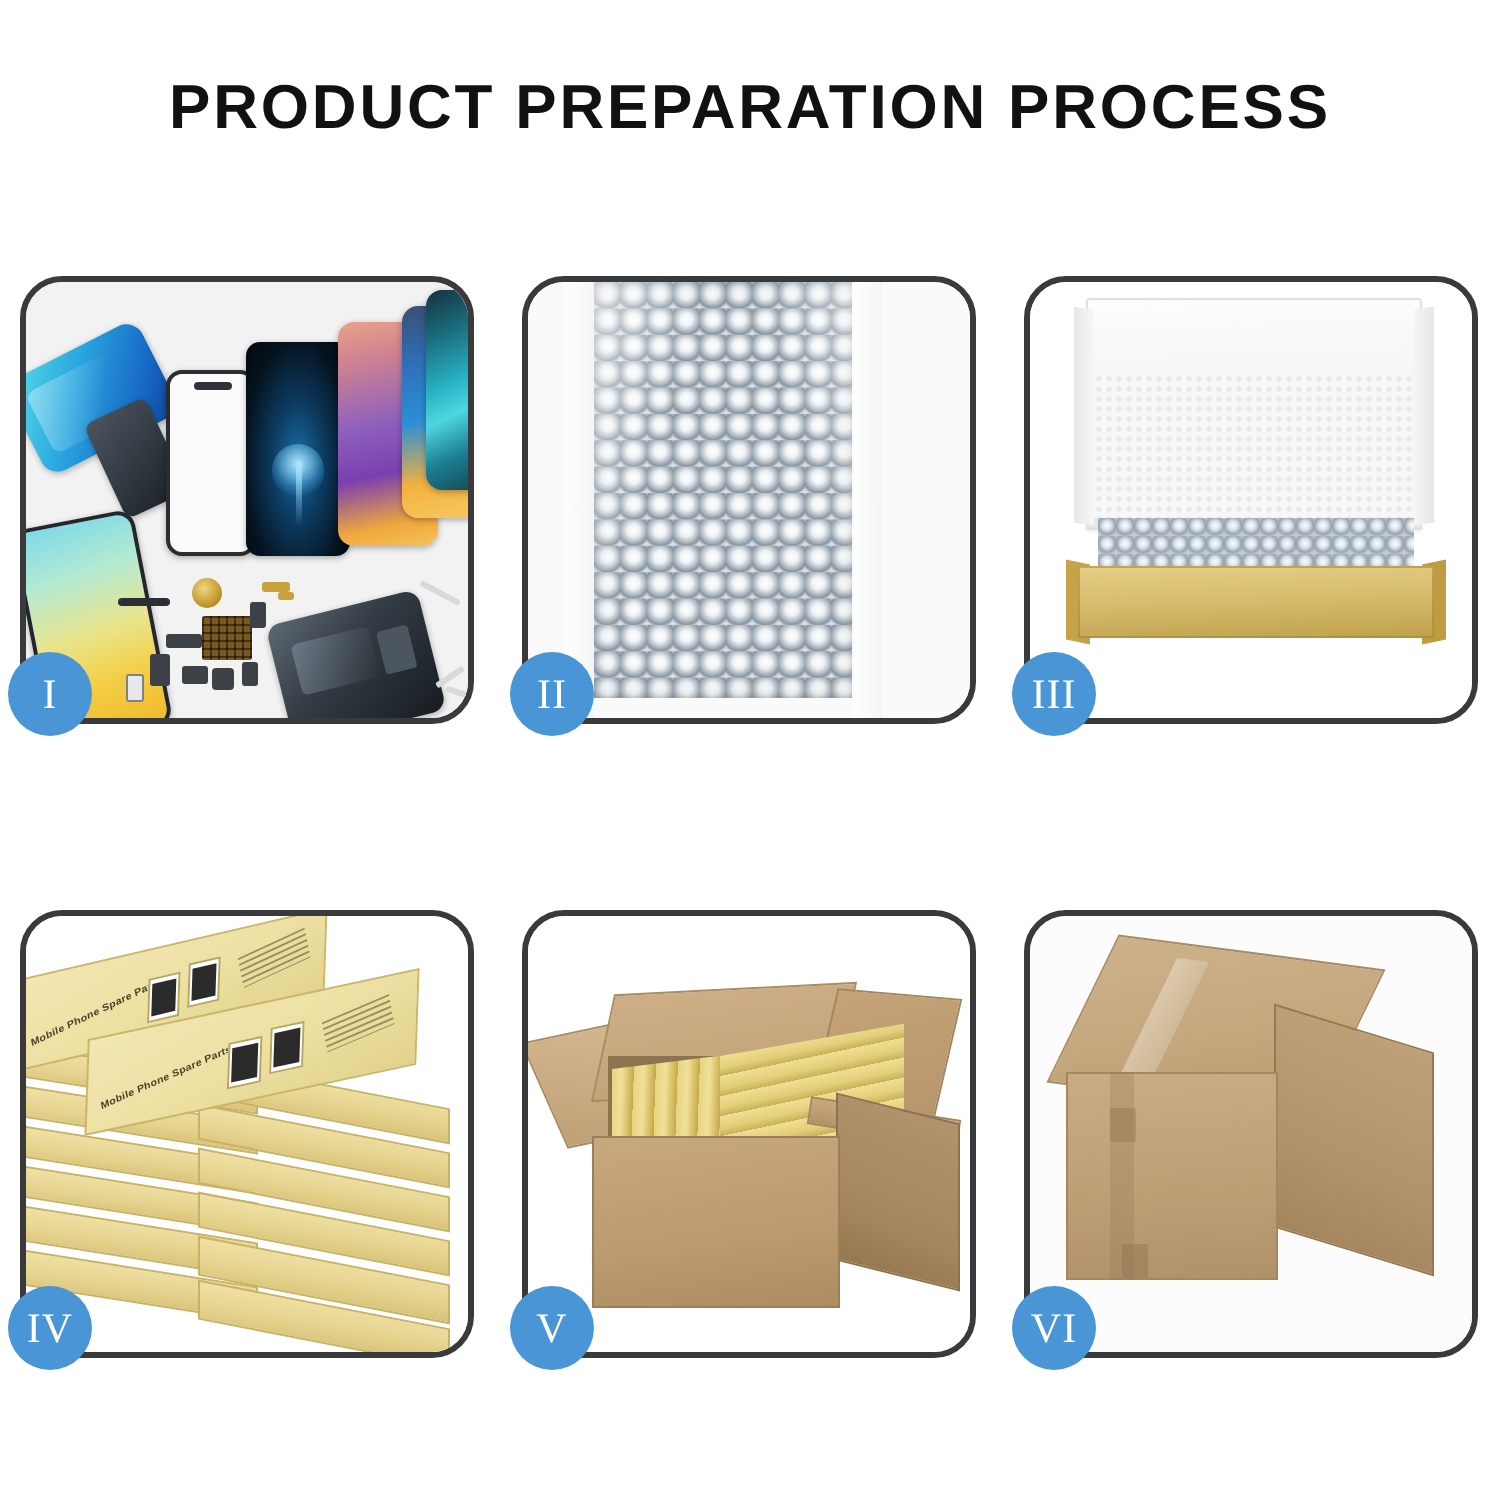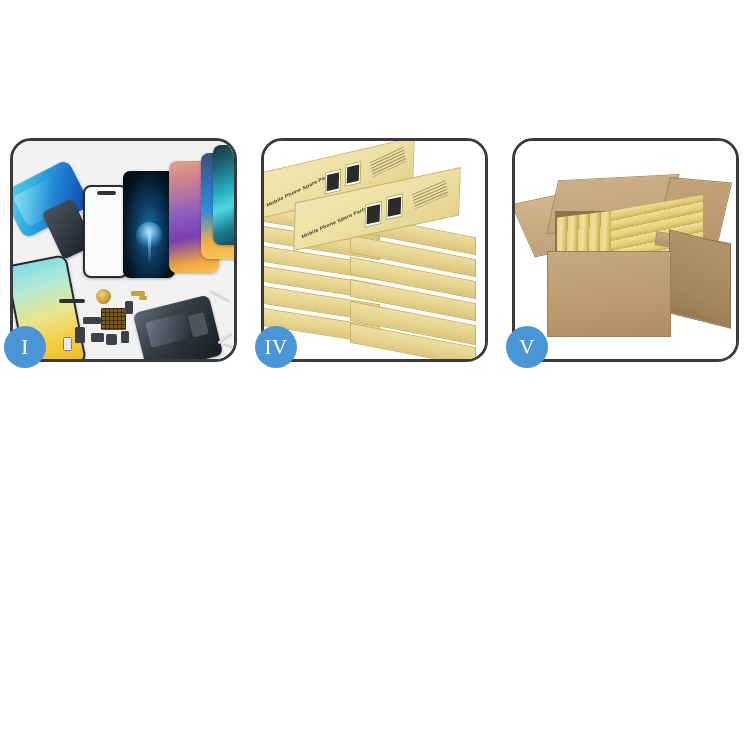--- a/index.html
+++ b/index.html
@@ -381,20 +381,21 @@
   }
   .c6-tab {
     position: absolute; width: 13px; height: 17px;
     background: rgba(141,114,78,.42); border-radius: 1px;
   }
 </style>
 </head>
 <body>
 
 <div id="header">
+  <div id="page-title">PRODUCT PREPARATION PROCESS</div>
 </div>
 
 <div id="cards-grid">
 
   <div class="card">
     <div class="card-photo scene1">
       <div class="ph ph-blue"></div>
       <div class="ph ph-darksm"></div>
       <div class="ph ph-glass"></div>
       <div class="ph ph-jelly"></div>
@@ -416,21 +417,41 @@
       <div class="part" style="left:93px;top:193px;width:11px;height:11px;border-radius:2px;"></div>
       <div class="part" style="left:108px;top:190px;width:8px;height:12px;"></div>
       <div class="part" style="left:50px;top:196px;width:9px;height:14px;background:#e9e9ec;border:1px solid #7c8288;"></div>
       <div class="part wire" style="left:196px;top:154px;width:22px;height:3px;transform:rotate(28deg);"></div>
       <div class="part wire" style="left:204px;top:196px;width:16px;height:3px;transform:rotate(-34deg);"></div>
       <div class="part wire" style="left:210px;top:204px;width:14px;height:3px;transform:rotate(18deg);"></div>
     </div>
     <div class="badge">I</div>
   </div>
 
-
+  <div class="card">
+    <div class="card-photo scene2">
+      <div class="bw-edge-l"></div>
+      <div class="bubblewrap"></div>
+      <div class="bw-edge-r"></div>
+    </div>
+    <div class="badge">II</div>
+  </div>
+
+  <div class="card">
+    <div class="card-photo scene3">
+      <div class="lid"></div>
+      <div class="foam"></div>
+      <div class="tray-bubble"></div>
+      <div class="tray-flap-l"></div>
+      <div class="tray-flap-r"></div>
+      <div class="tray"></div>
+      <div class="tray-front"></div>
+    </div>
+    <div class="badge">III</div>
+  </div>
 
   <div class="card">
     <div class="card-photo scene4">
 
       <div class="stack-box" style="left:-2px;top:54px;width:118px;height:16px;transform:skewY(9deg);"></div>
       <div class="stack-box" style="left:-2px;top:74px;width:118px;height:16px;transform:skewY(9deg);"></div>
       <div class="stack-box" style="left:-2px;top:94px;width:118px;height:16px;transform:skewY(9deg);"></div>
       <div class="stack-box" style="left:-2px;top:114px;width:118px;height:16px;transform:skewY(9deg);"></div>
       <div class="stack-box" style="left:-2px;top:134px;width:118px;height:16px;transform:skewY(9deg);"></div>
       <div class="stack-box" style="left:-2px;top:154px;width:118px;height:18px;transform:skewY(9deg);"></div>
@@ -476,14 +497,26 @@
       <div class="c5-inner"></div>
       <div class="c5-goods"></div>
       <div class="c5-goods2"></div>
       <div class="c5-flap-front"></div>
       <div class="c5-side"></div>
       <div class="c5-body"></div>
     </div>
     <div class="badge">V</div>
   </div>
 
+  <div class="card">
+    <div class="card-photo scene6">
+      <div class="c6-top"></div>
+      <div class="c6-tape"></div>
+      <div class="c6-side"></div>
+      <div class="c6-front"></div>
+      <div class="c6-seam"></div>
+      <div class="c6-tab" style="left:40px;top:96px;"></div>
+      <div class="c6-tab" style="left:46px;top:164px;"></div>
+    </div>
+    <div class="badge">VI</div>
+  </div>
 
 </div>
 
 </body></html>

